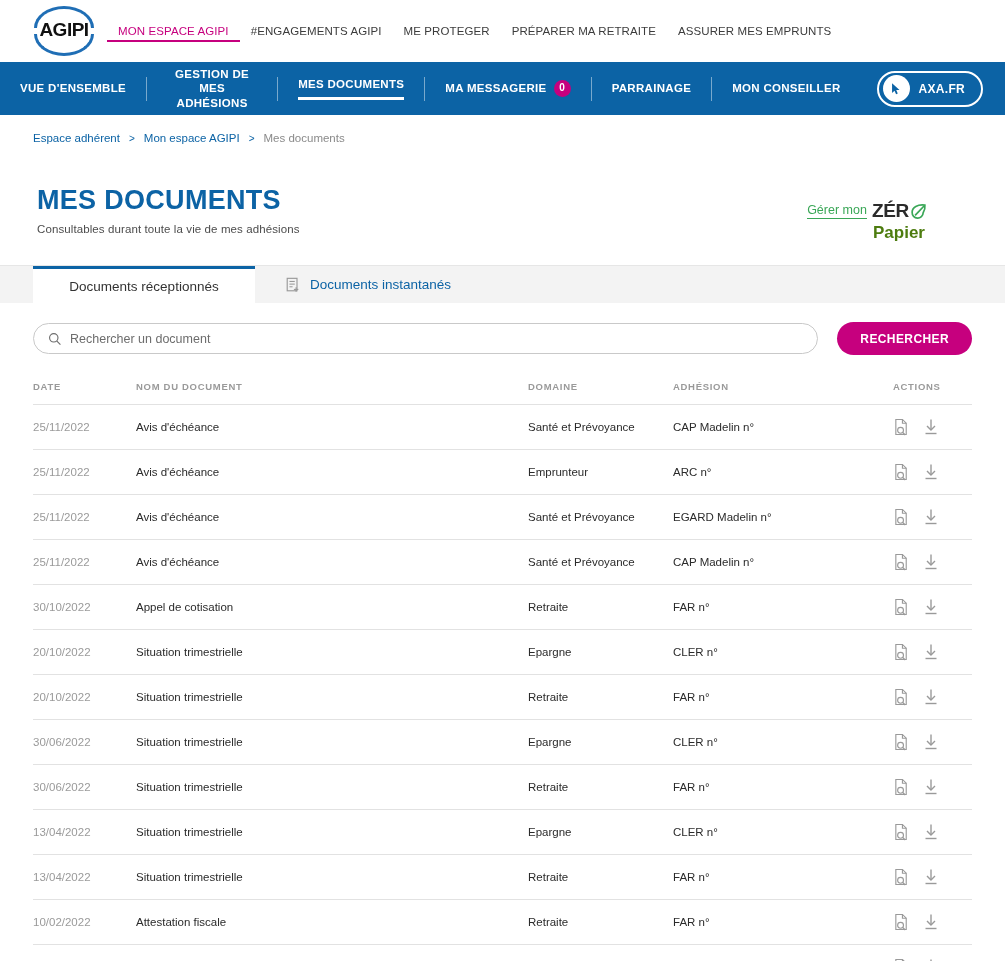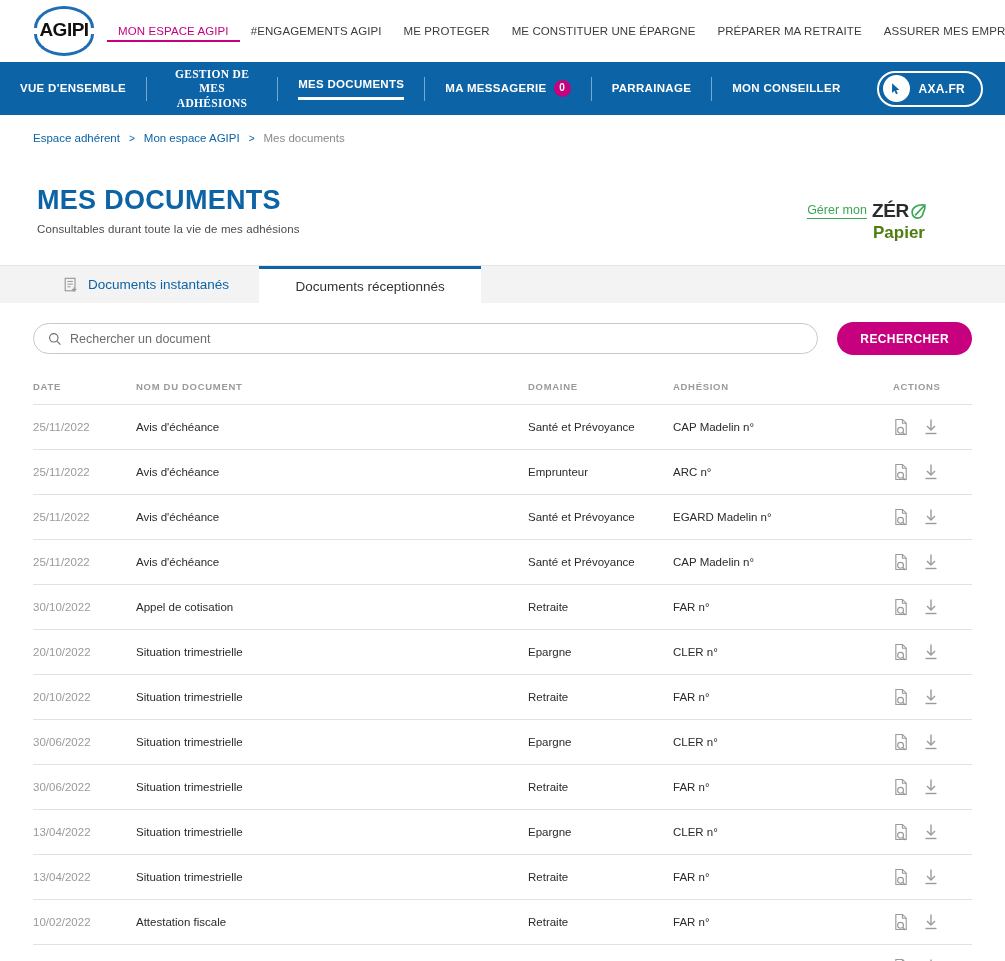--- a/index.html
+++ b/index.html
@@ -102,21 +102,21 @@
     padding: 0 10px;
     line-height: 1.25;
     display: flex;
     flex-direction: column;
     align-items: center;
     justify-content: center;
     position: relative;
     white-space: nowrap;
   }
   .bn-item .lbl-line { display: block; }
-  .bn-item.two-line { max-width: 110px; white-space: normal; font-family: Liberation Serif, serif; }
+  .bn-item.two-line { max-width: 110px; white-space: normal; }
   .bn-underline {
     display: block;
     height: 3px;
     background: #fff;
     width: 100%;
     margin-top: 5px;
   }
   .bn-sep {
     width: 1px;
     height: 24px;
@@ -349,21 +349,20 @@
 <div class="top-header">
   <div class="logo">
     <div class="arc-top"></div>
     <div class="arc-bot"></div>
     <div class="logo-text">AGIPI</div>
   </div>
   <nav class="top-nav" id="top-nav">
       <a href="#" class="active">MON ESPACE AGIPI</a>
       <a href="#">#ENGAGEMENTS AGIPI</a>
       <a href="#">ME PROTEGER</a>
-      <a href="#">ME CONSTITUER UNE ÉPARGNE</a>
       <a href="#">PRÉPARER MA RETRAITE</a>
       <a href="#">ASSURER MES EMPRUNTS</a>
     </nav>
 </div>
 
 <div class="blue-nav">
   <div class="blue-nav-inner" id="main-nav">
       <div class="bn-spacer"></div>
       <a href="#" class="bn-item">
         <span class="msg-wrap">
@@ -448,36 +447,36 @@
             <path d="M16.5 3.5 L6 14.5" stroke="#3aa757" stroke-width="2" fill="none"></path>
           </svg>
         </span>
       </span>
     </div>
     <div class="zero-papier">Papier</div>
   </div>
 </div>
 
 <div class="tab-strip" id="tab-strip">
+    <div class="tab active">
+      <span>Documents réceptionnés</span>
+    </div>
     <div class="tab">
       <span class="tab-icon">
         <svg width="16" height="16" viewBox="0 0 18 18">
           <rect x="2.5" y="1.5" width="11" height="14" fill="none" stroke="#9a9a9a" stroke-width="1.3"></rect>
           <line x1="5" y1="5" x2="11" y2="5" stroke="#9a9a9a" stroke-width="1.2"></line>
           <line x1="5" y1="8" x2="11" y2="8" stroke="#9a9a9a" stroke-width="1.2"></line>
           <line x1="5" y1="11" x2="8.5" y2="11" stroke="#9a9a9a" stroke-width="1.2"></line>
           <line x1="12.5" y1="11.5" x2="12.5" y2="16.5" stroke="#9a9a9a" stroke-width="1.3"></line>
           <line x1="10" y1="14" x2="15" y2="14" stroke="#9a9a9a" stroke-width="1.3"></line>
         </svg>
       </span>
       <span>Documents instantanés</span>
     </div>
-    <div class="tab active">
-      <span>Documents réceptionnés</span>
-    </div>
   </div>
 
 <div class="search-row">
   <div class="search-box">
     <span class="search-icon">
       <svg width="14" height="14" viewBox="0 0 16 16">
         <circle cx="6.6" cy="6.6" r="4.8" fill="none" stroke="#6d6d6d" stroke-width="1.3"></circle>
         <line x1="10.2" y1="10.4" x2="14.2" y2="14.4" stroke="#6d6d6d" stroke-width="1.3"></line>
       </svg>
     </span>

